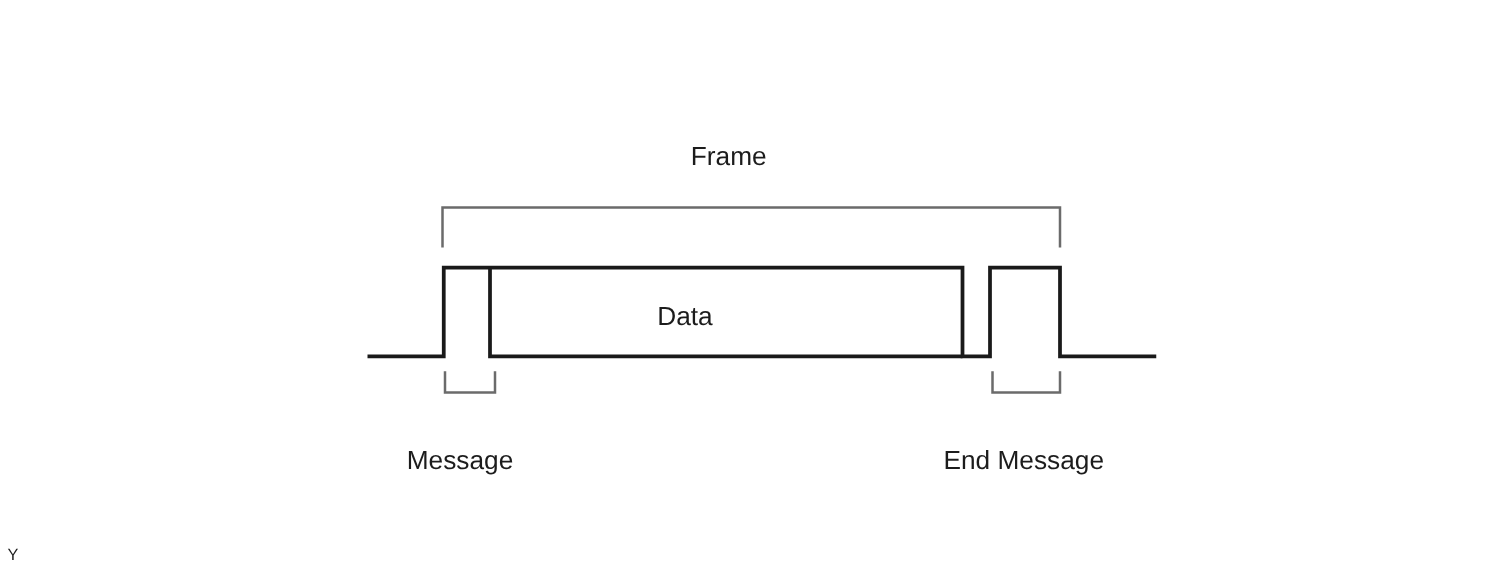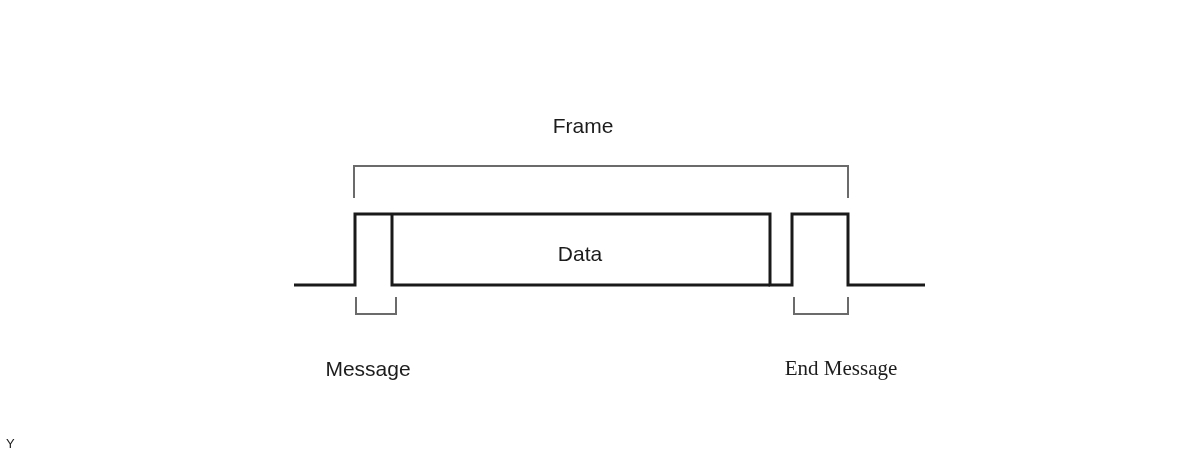--- a/index.html
+++ b/index.html
@@ -70,21 +70,21 @@
 
     <path class="signal-line" d="M 392 214 L 392 285 L 770 285"></path>
 
     <path class="bracket-line" d="M 356 297 L 356 314 L 396 314 L 396 297"></path>
 
     <path class="bracket-line" d="M 794 297 L 794 314 L 848 314 L 848 297"></path>
   </svg>
 
   <span class="label centered" style="left:583px; top:115px;">Frame</span>
 
-  <span class="label centered" style="left:580px; top:243px;">Data</span>
+  <span class="label centered" style="left:548px; top:243px;">Data</span>
 
   <span class="label centered" style="left:368px; top:358px;">Message</span>
 
-  <span class="label centered" style="left:841px; top:358px;font-family:Liberation Serif, serif;">End Message</span>
+  <span class="label centered" style="left:819px; top:358px;">End Message</span>
 
   <span class="corner-label">Y</span>
 
 </div>
 
 </body></html>

